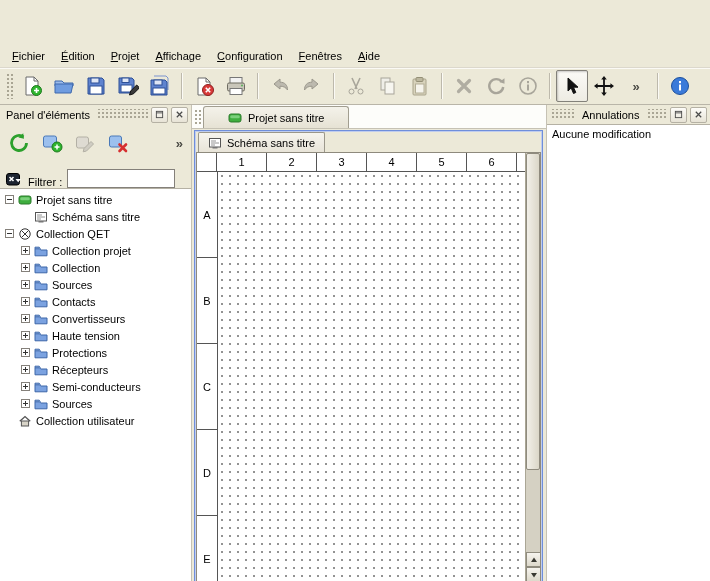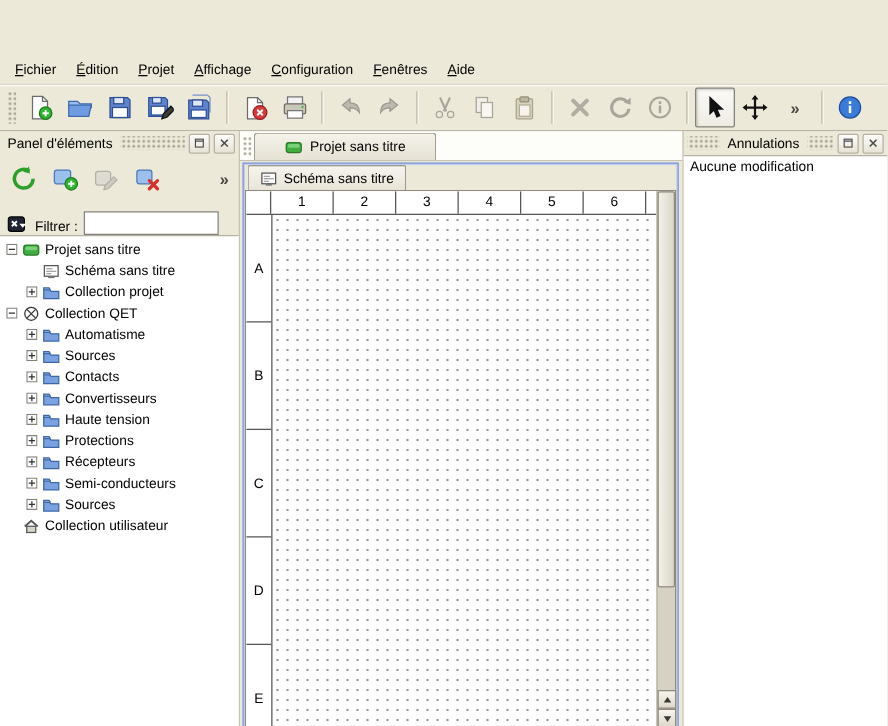--- a/index.html
+++ b/index.html
@@ -319,36 +319,20 @@
             <span class="exp"></span>
             <span class="ticon">
               <svg width="14" height="14" viewBox="0 0 14 14">
                 <rect x="1.5" y="2.5" width="11" height="8.5" fill="#fff" stroke="#555"></rect>
                 <path d="M3 5h5M3 7h8M3 9h4" stroke="#888" stroke-width="0.9"></path>
                 <rect x="4.5" y="11" width="5" height="1.5" fill="#777"></rect>
               </svg>
             </span>
             <span class="tlabel">Schéma sans titre</span>
           </div>
-          <div class="tree-row lvl1">
-            <span class="exp">
-              <svg width="9" height="9" viewBox="0 0 9 9">
-                <rect x="0.5" y="0.5" width="8" height="8" fill="#fff" stroke="#84807a"></rect>
-                <line x1="2" y1="4.5" x2="7" y2="4.5" stroke="#333"></line>
-                <line x1="4.5" y1="2" x2="4.5" y2="7" stroke="#333"></line>
-              </svg>
-            </span>
-            <span class="ticon">
-              <svg width="14" height="14" viewBox="0 0 14 14">
-                <path d="M1 4.8V3.2h4.2l1.2 1.6" fill="#9cbceb" stroke="#3c66a8"></path>
-                <path d="M1 4.8h4.6l1.2 1.2H13v5.8H1z" fill="#7ba2e0" stroke="#3c66a8"></path>
-              </svg>
-            </span>
-            <span class="tlabel">Collection projet</span>
-          </div>
           <div class="tree-row lvl0">
             <span class="exp">
               <svg width="9" height="9" viewBox="0 0 9 9">
                 <rect x="0.5" y="0.5" width="8" height="8" fill="#fff" stroke="#84807a"></rect>
                 <line x1="2" y1="4.5" x2="7" y2="4.5" stroke="#333"></line>
               </svg>
             </span>
             <span class="ticon">
               <svg width="14" height="14" viewBox="0 0 14 14" fill="none" stroke="#333">
                 <circle cx="7" cy="7" r="5.2"></circle>
@@ -364,21 +348,37 @@
                 <line x1="2" y1="4.5" x2="7" y2="4.5" stroke="#333"></line>
                 <line x1="4.5" y1="2" x2="4.5" y2="7" stroke="#333"></line>
               </svg>
             </span>
             <span class="ticon">
               <svg width="14" height="14" viewBox="0 0 14 14">
                 <path d="M1 4.8V3.2h4.2l1.2 1.6" fill="#9cbceb" stroke="#3c66a8"></path>
                 <path d="M1 4.8h4.6l1.2 1.2H13v5.8H1z" fill="#7ba2e0" stroke="#3c66a8"></path>
               </svg>
             </span>
-            <span class="tlabel">Automatisme</span>
+            <span class="tlabel">Collection projet</span>
+          </div>
+          <div class="tree-row lvl1">
+            <span class="exp">
+              <svg width="9" height="9" viewBox="0 0 9 9">
+                <rect x="0.5" y="0.5" width="8" height="8" fill="#fff" stroke="#84807a"></rect>
+                <line x1="2" y1="4.5" x2="7" y2="4.5" stroke="#333"></line>
+                <line x1="4.5" y1="2" x2="4.5" y2="7" stroke="#333"></line>
+              </svg>
+            </span>
+            <span class="ticon">
+              <svg width="14" height="14" viewBox="0 0 14 14">
+                <path d="M1 4.8V3.2h4.2l1.2 1.6" fill="#9cbceb" stroke="#3c66a8"></path>
+                <path d="M1 4.8h4.6l1.2 1.2H13v5.8H1z" fill="#7ba2e0" stroke="#3c66a8"></path>
+              </svg>
+            </span>
+            <span class="tlabel">Collection</span>
           </div>
           <div class="tree-row lvl1">
             <span class="exp">
               <svg width="9" height="9" viewBox="0 0 9 9">
                 <rect x="0.5" y="0.5" width="8" height="8" fill="#fff" stroke="#84807a"></rect>
                 <line x1="2" y1="4.5" x2="7" y2="4.5" stroke="#333"></line>
                 <line x1="4.5" y1="2" x2="4.5" y2="7" stroke="#333"></line>
               </svg>
             </span>
             <span class="ticon">

